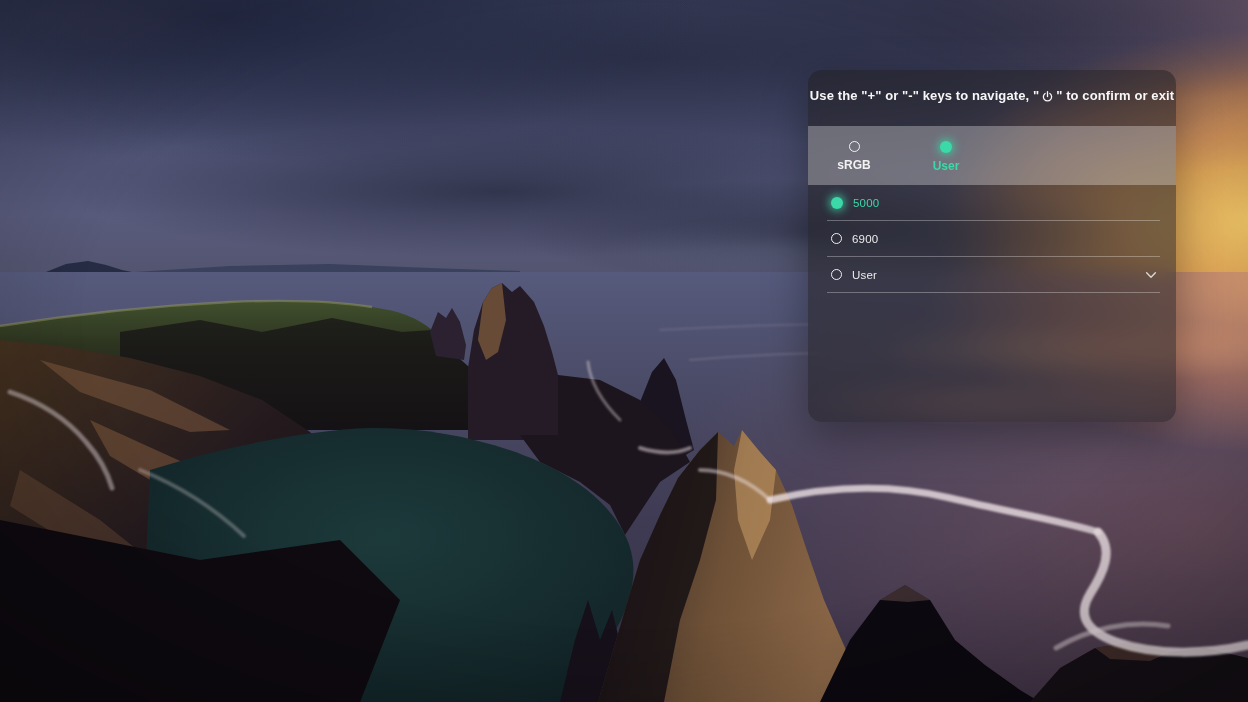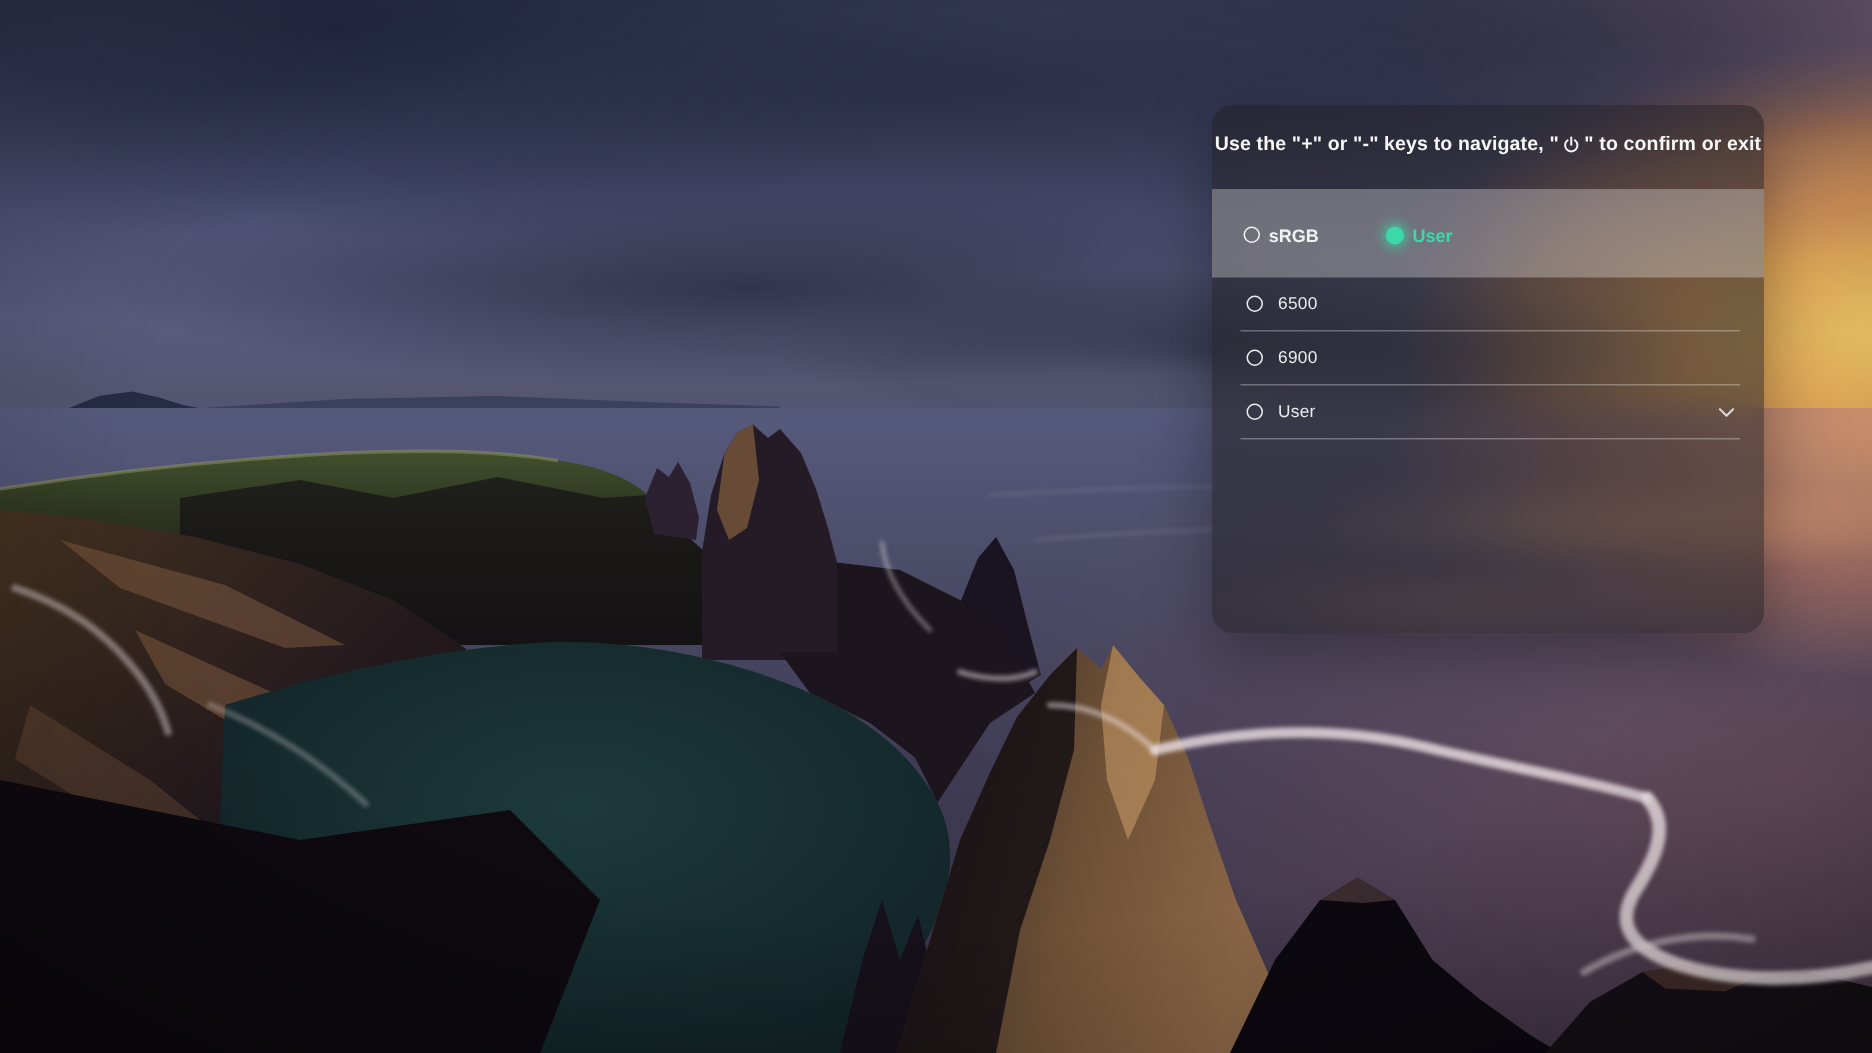--- a/index.html
+++ b/index.html
@@ -45,21 +45,21 @@
     box-shadow:0 14px 44px rgba(0,0,0,0.35);
     color:#efefef;}
   .osd-title{margin-top:18px;padding:0 12px;display:flex;justify-content:center;
     align-items:center;gap:1px;font-size:13px;font-weight:bold;color:#f7f7f7;
     letter-spacing:0.1px;line-height:16px;white-space:nowrap;}
   .power-icon{width:13px;height:13px;margin:0 1px;flex:0 0 auto;}
   .power-icon path{stroke:#f7f7f7;stroke-width:2.4;fill:none;stroke-linecap:round;}
 
   .mode-band{margin-top:22px;height:59px;background:rgba(255,255,255,0.30);
     display:grid;grid-template-columns:repeat(4,1fr);}
-  .mode-opt{display:flex;flex-direction:row;align-items:center;justify-content:center;
+  .mode-opt{display:flex;flex-direction:column;align-items:center;justify-content:center;
     gap:6px;padding-top:2px;cursor:default;}
   .radio{width:11px;height:11px;border-radius:50%;
     border:1.5px solid rgba(248,248,248,0.95);box-sizing:border-box;flex:0 0 auto;}
   .sel-radio{width:12px;height:12px;border:none;background:var(--accent);
     box-shadow:0 0 8px 2px rgba(59,217,168,0.75);}
   .mode-opt .lbl{font-size:12px;font-weight:bold;color:#f2f2f2;}
   .mode-opt.sel .lbl{color:var(--accent);}
 
   .temp-list{margin:0 16px 0 19px;}
   .temp-row{display:flex;align-items:center;gap:10px;height:35px;padding-left:4px;
@@ -170,23 +170,23 @@
           <span class="radio"></span>
           <span class="lbl">sRGB</span>
         </div>
         <div class="mode-opt sel">
           <span class="radio sel-radio"></span>
           <span class="lbl">User</span>
         </div>
       </div>
 
     <div class="temp-list">
-        <div class="temp-row">
-          <span class="radio"></span>
-          <span class="lbl">6500</span>
+        <div class="temp-row sel">
+          <span class="radio sel-radio"></span>
+          <span class="lbl">5000</span>
         </div>
         <div class="temp-row">
           <span class="radio"></span>
           <span class="lbl">6900</span>
         </div>
         <div class="temp-row">
           <span class="radio"></span>
           <span class="lbl">User</span>
           <svg viewBox="0 0 16 16" class="chev">
             <path d="M3 5.5 L8 10.5 L13 5.5"></path>

